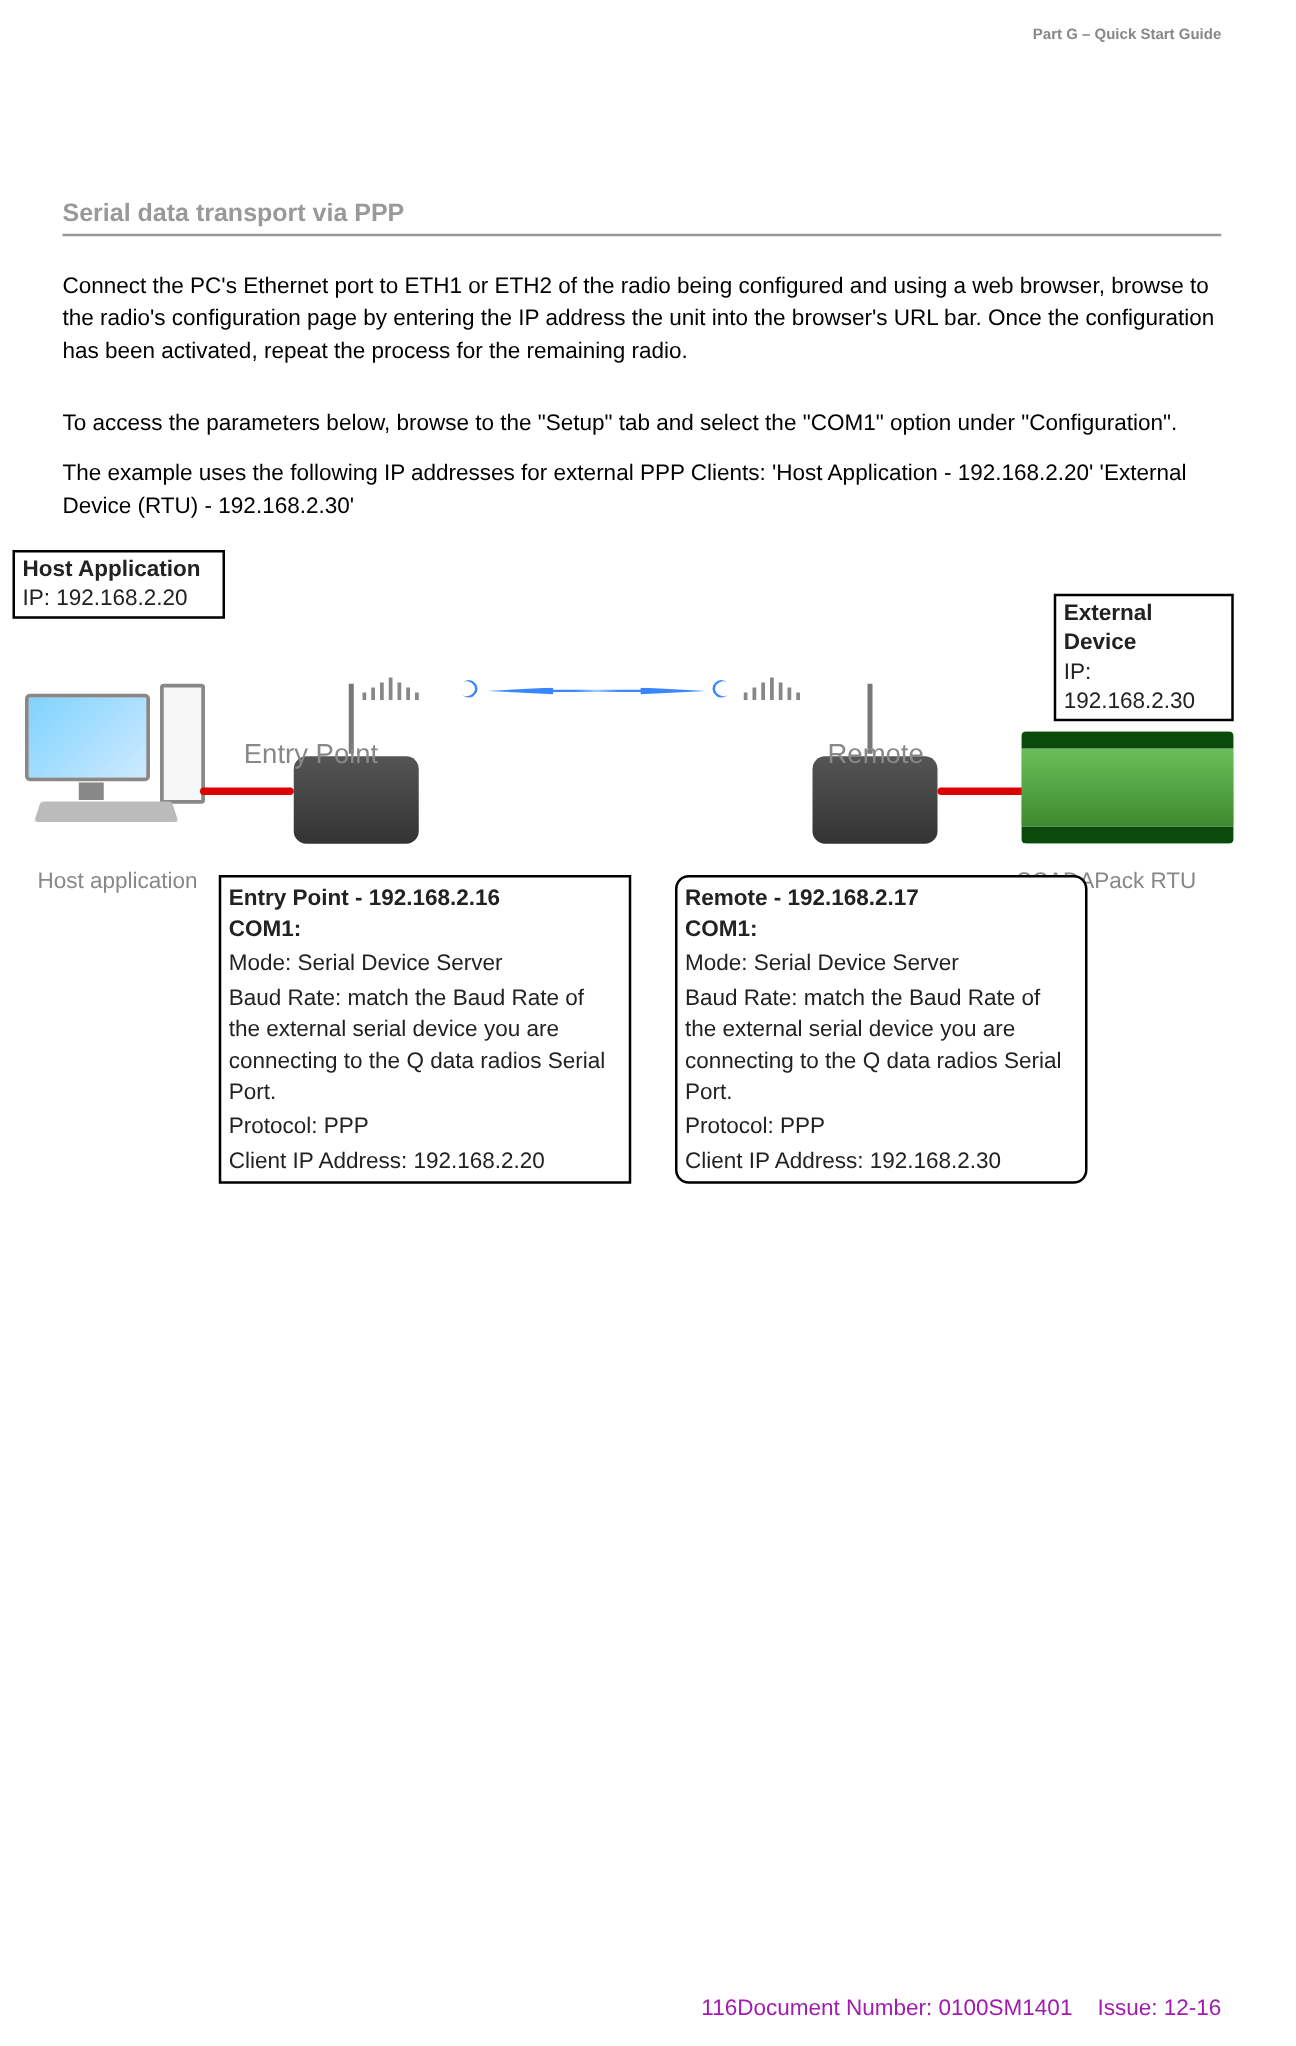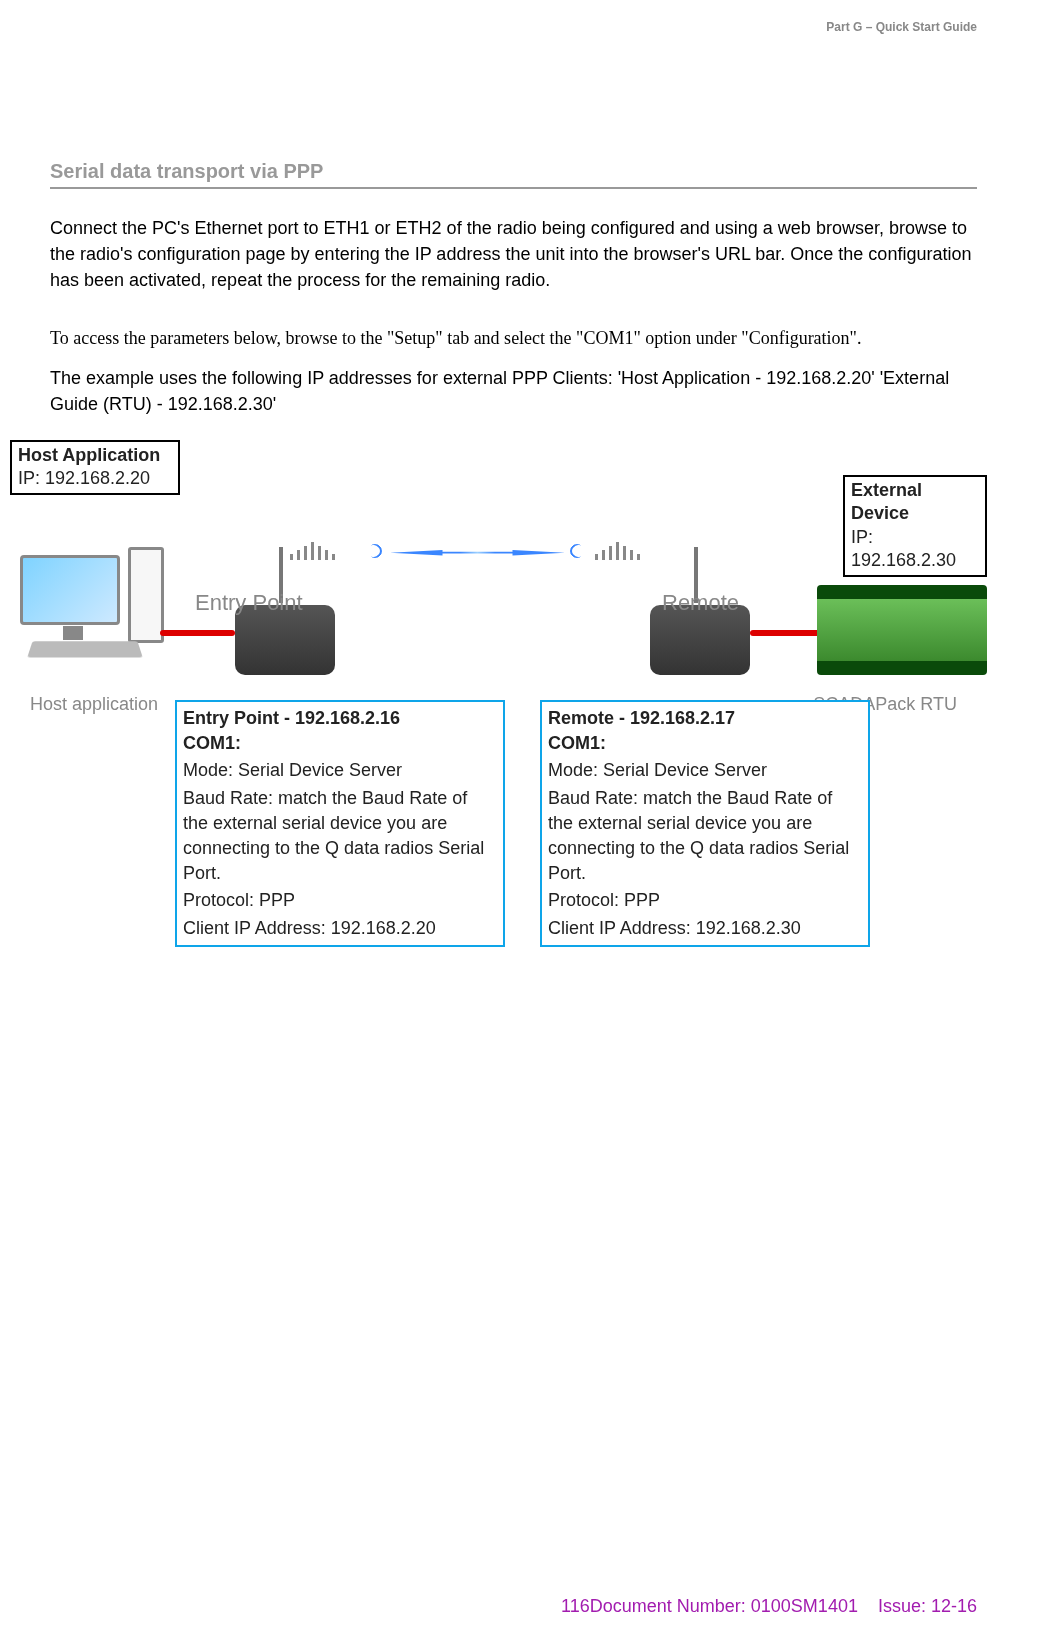--- a/index.html
+++ b/index.html
@@ -32,21 +32,21 @@
   }
   .body-text {
     position: absolute;
     left: 50px;
     right: 60px;
     font-size: 18px;
     line-height: 1.45;
     color: #000000;
   }
   .p1 { top: 215px; }
-  .p2 { top: 325px; font-family: Liberation Serif, serif; }
+  .p2 { top: 325px; }
   .p3 { top: 365px; }
 
   .diagram-area {
     position: absolute;
     top: 440px;
     left: 10px;
     right: 40px;
     height: 520px;
   }
   .label-box {
@@ -56,29 +56,29 @@
     padding: 2px 6px;
     font-size: 18px;
     line-height: 1.3;
   }
   .label-box .bold { font-weight: bold; }
   .host-label { top: 0; left: 0; width: 170px; }
   .ext-label  { top: 35px; right: 10px; width: 144px; }
 
   .config-box {
     position: absolute;
-    border: 2px solid #0ea5e9;
+    border: 2px solid #000000;
     background: #fff;
     padding: 4px 6px;
     font-size: 18px;
     line-height: 1.4;
     width: 330px;
   }
   .entry-box { top: 260px; left: 165px; }
-  .remote-box{ top: 260px; left: 530px; }
+  .remote-box{ top: 260px; left: 530px; border-radius: 11px; }
   .config-box .title { font-weight: bold; }
   .config-box .com   { font-weight: bold; }
   .config-box .row   { margin-top: 2px; }
   .config-box .gap   { }
 
   
   .gfx {
     position: absolute;
     top: 60px;
     left: 0;
@@ -179,21 +179,21 @@
 </style>
 </head>
 <body>
 
 <div class="page-header">Part G – Quick Start Guide</div>
 
 <div class="section-title">Serial data transport via PPP</div>
 
 <div class="body-text p1">Connect the PC's Ethernet port to ETH1 or ETH2 of the radio being configured and using a web browser, browse to the radio's configuration page by entering the IP address the unit into the browser's URL bar.  Once the configuration has been activated, repeat the process for the remaining radio.</div>
 <div class="body-text p2">To access the parameters below, browse to the "Setup" tab and select the "COM1" option under "Configuration".</div>
-<div class="body-text p3">The example uses the following IP addresses for external PPP Clients: 'Host Application - 192.168.2.20' 'External Guide (RTU) - 192.168.2.30'</div>
+<div class="body-text p3">The example uses the following IP addresses for external PPP Clients: 'Host Application - 192.168.2.20' 'External Device (RTU) - 192.168.2.30'</div>
 
 <div class="diagram-area">
 
   <div class="label-box host-label">
     <div class="bold">Host Application</div>
     <div>IP: 192.168.2.20</div>
   </div>
 
   <div class="label-box ext-label">
     <div class="bold">External Device</div>

